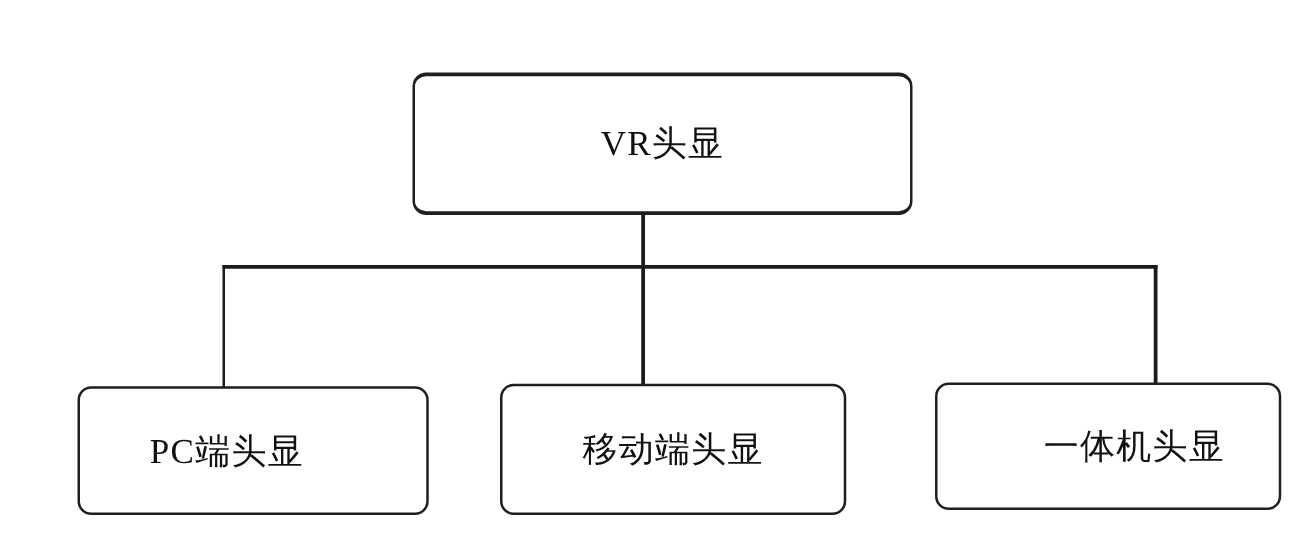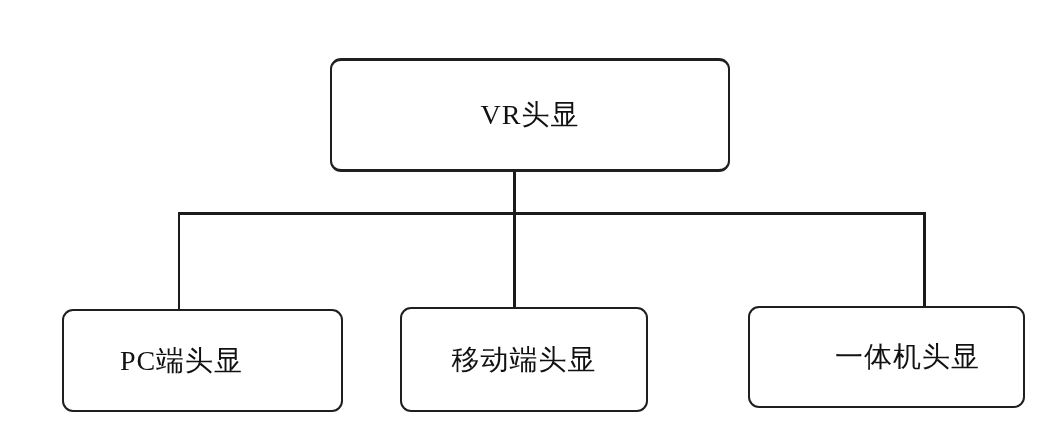--- a/index.html
+++ b/index.html
@@ -28,21 +28,21 @@
     display:flex;align-items:center;justify-content:center;
     font-size:28px;
     letter-spacing:1px;
     z-index:2;
   }
   .node.root{
     left:330px;top:18px;width:400px;height:114px;
     border-top-width:3px;border-bottom-width:3px;margin-top:40px;
   }
   .node.pc{left:62px;top:309px;width:281px;height:103px;}
-  .node.mobile{left:400px;top:307px;width:248px;height:105px;}
+  .node.mobile{left:400px;top:307px;width:277px;height:105px;}
   .node.standalone{left:748px;top:306px;width:277px;height:102px;padding-left:24px;}
   
   .node.pc .node-label{margin-right:42px;}
   .node.standalone .node-label{margin-left:18px;}
   .line{position:absolute;background:var(--line);z-index:1;}
   .line.stem{left:513px;top:131px;width:3px;height:83px;}
   .line.bus{left:178px;top:212px;width:748px;height:3px;}
   .line.drop-left{left:178px;top:212px;width:2px;height:98px;}
   .line.drop-mid{left:513px;top:212px;width:3px;height:96px;}
   .line.drop-right{left:923px;top:212px;width:3px;height:95px;}

